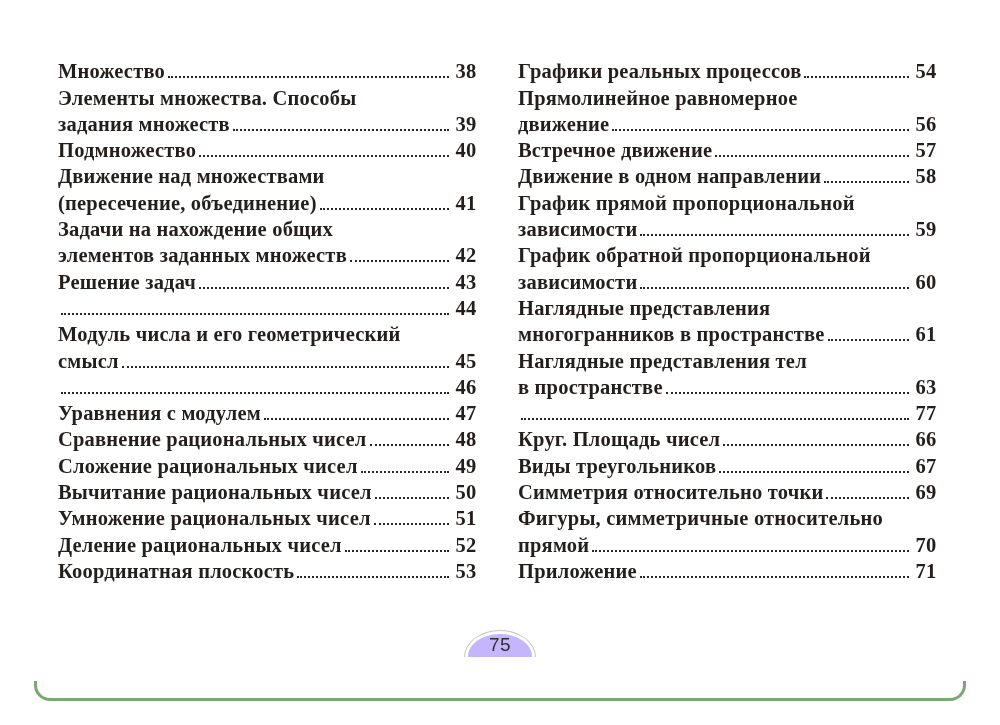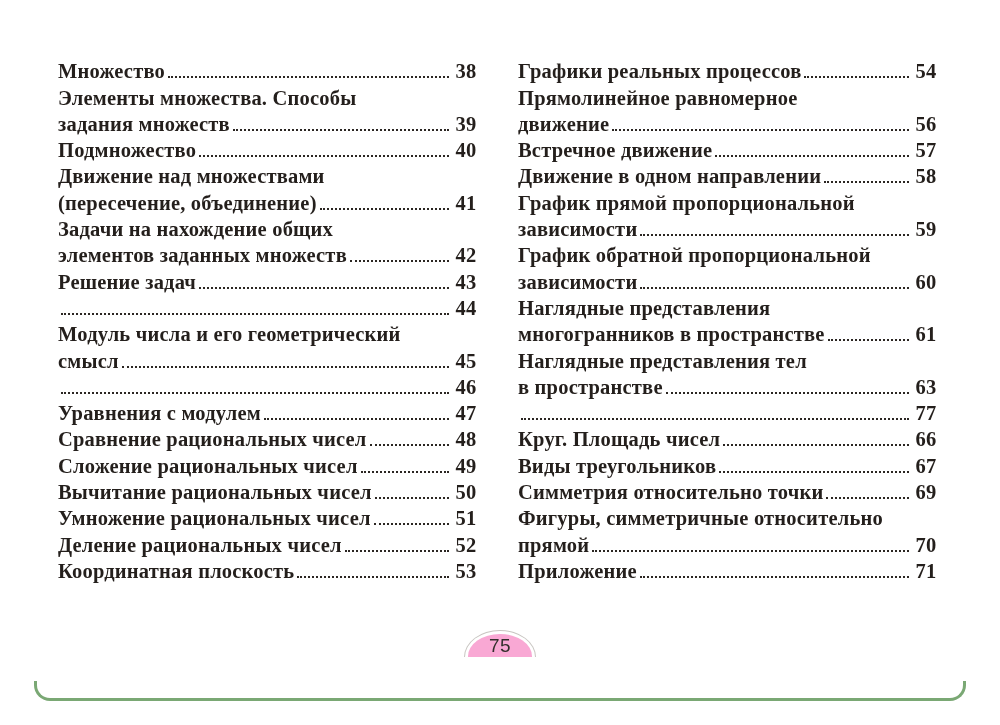--- a/index.html
+++ b/index.html
@@ -58,24 +58,24 @@
     width: 72px; height: 27px;
     background: #ffffff;
     border: 1.5px solid #c8c5c1;
     border-bottom: none;
     border-radius: 36px 36px 0 0 / 27px 27px 0 0;
     box-sizing: border-box;
   }
   .dome-inner {
     position: absolute;
     left: 3px; right: 3px; top: 3px; bottom: 0;
-    background: #f9a8d4;
+    background: #c4b5fd;
     border-radius: 33px 33px 0 0 / 23px 23px 0 0;
     display: flex;
-    align-items: center;
+    align-items: flex-start;
     justify-content: center;
   }
   .dome-number {
     font-family: "Liberation Sans", sans-serif;
     font-size: 19px;
     color: #332f2c;
     letter-spacing: 0.5px;
     line-height: 22px;
   }
 </style>

